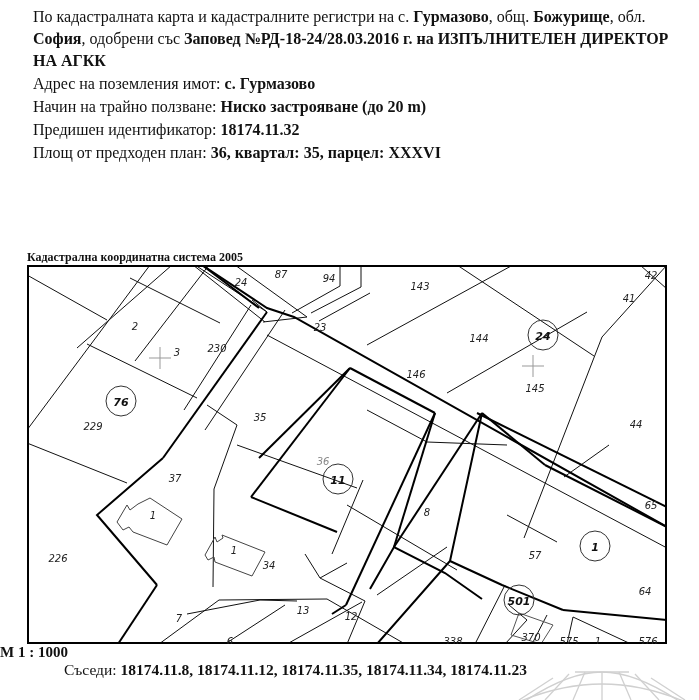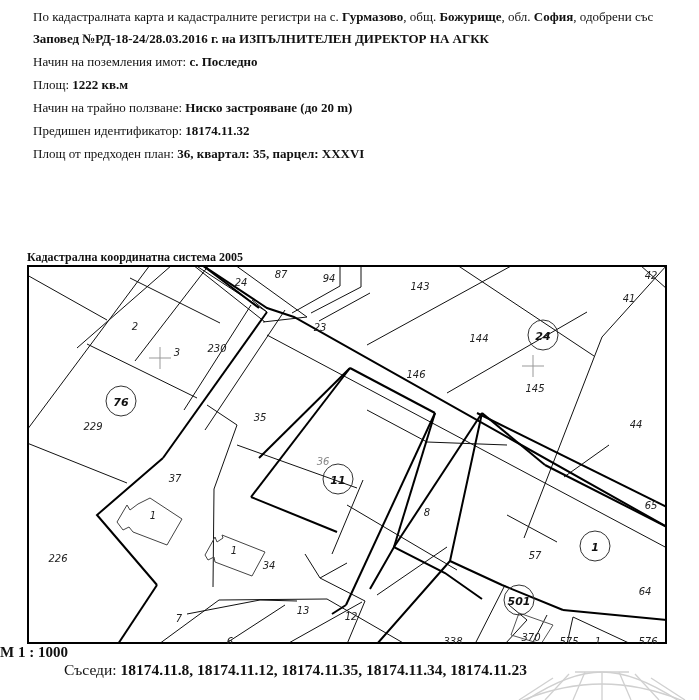--- a/index.html
+++ b/index.html
@@ -1,18 +1,18 @@
 <!DOCTYPE html>
 <html><head>
   <meta charset="utf-8">
   <style>
     html, body { margin: 0; padding: 0; background: #ffffff; }
     body { width: 699px; height: 700px; position: relative; overflow: hidden;
            font-family: "Liberation Serif", serif; color: #111; }
-    .info { position: absolute; left: 33px; top: 6px; width: 650px; font-size: 13px; line-height: 22px; }
+    .info { position: absolute; left: 33px; top: 6px; width: 650px; font-size: 16px; line-height: 22px; }
     .info p { margin: 0; }
     .info b { font-weight: bold; }
     .info .row { margin-bottom: 1px; }
     .caption { position: absolute; left: 27px; top: 250px; font-size: 12px; font-weight: bold; }
     .map { position: absolute; left: 27px; top: 265px; width: 640px; height: 379px; }
     .scale { position: absolute; left: 0; width: 699px; top: 644px; text-align: left; font-size: 15px; font-weight: bold; }
     .neighbors { position: absolute; left: 33px; top: 661px; font-size: 15.5px; margin-left: 31px; }
     .globe { position: absolute; left: 505px; top: 668px; width: 194px; height: 32px; }
     .lbl { font-family: "DejaVu Sans", sans-serif; font-style: italic; font-size: 10px; fill: #222; }
     .lbl.grey { fill: #888; }
@@ -20,24 +20,21 @@
   </style>
 </head>
 <body>
 
 <div class="info">
   <p class="row">
     <span>По кадастралната карта и кадастралните регистри на с. </span><b>Гурмазово</b><span>, общ. </span><b>Божурище</b><span>, обл.</span>
     <b>София</b><span>, одобрени със </span><b>Заповед №РД-18-24/28.03.2016 г. на ИЗПЪЛНИТЕЛЕН ДИРЕКТОР НА АГКК</b>
   </p>
   <p class="row">
-    <span>Начин на поземления имот: </span><b>с. Последно</b>
-  </p>
-  <p class="row">
-    <span>Площ: </span><b>1222 кв.м</b>
+    <span>Адрес на поземления имот: </span><b>с. Гурмазово</b>
   </p>
   <p class="row">
     <span>Начин на трайно ползване: </span><b>Ниско застрояване (до 20 m)</b>
   </p>
   <p class="row">
     <span>Предишен идентификатор: </span><b>18174.11.32</b>
   </p>
   <p class="row">
     <span>Площ от предходен план: </span><b>36, квартал: 35, парцел: XXXVI</b>
   </p>

